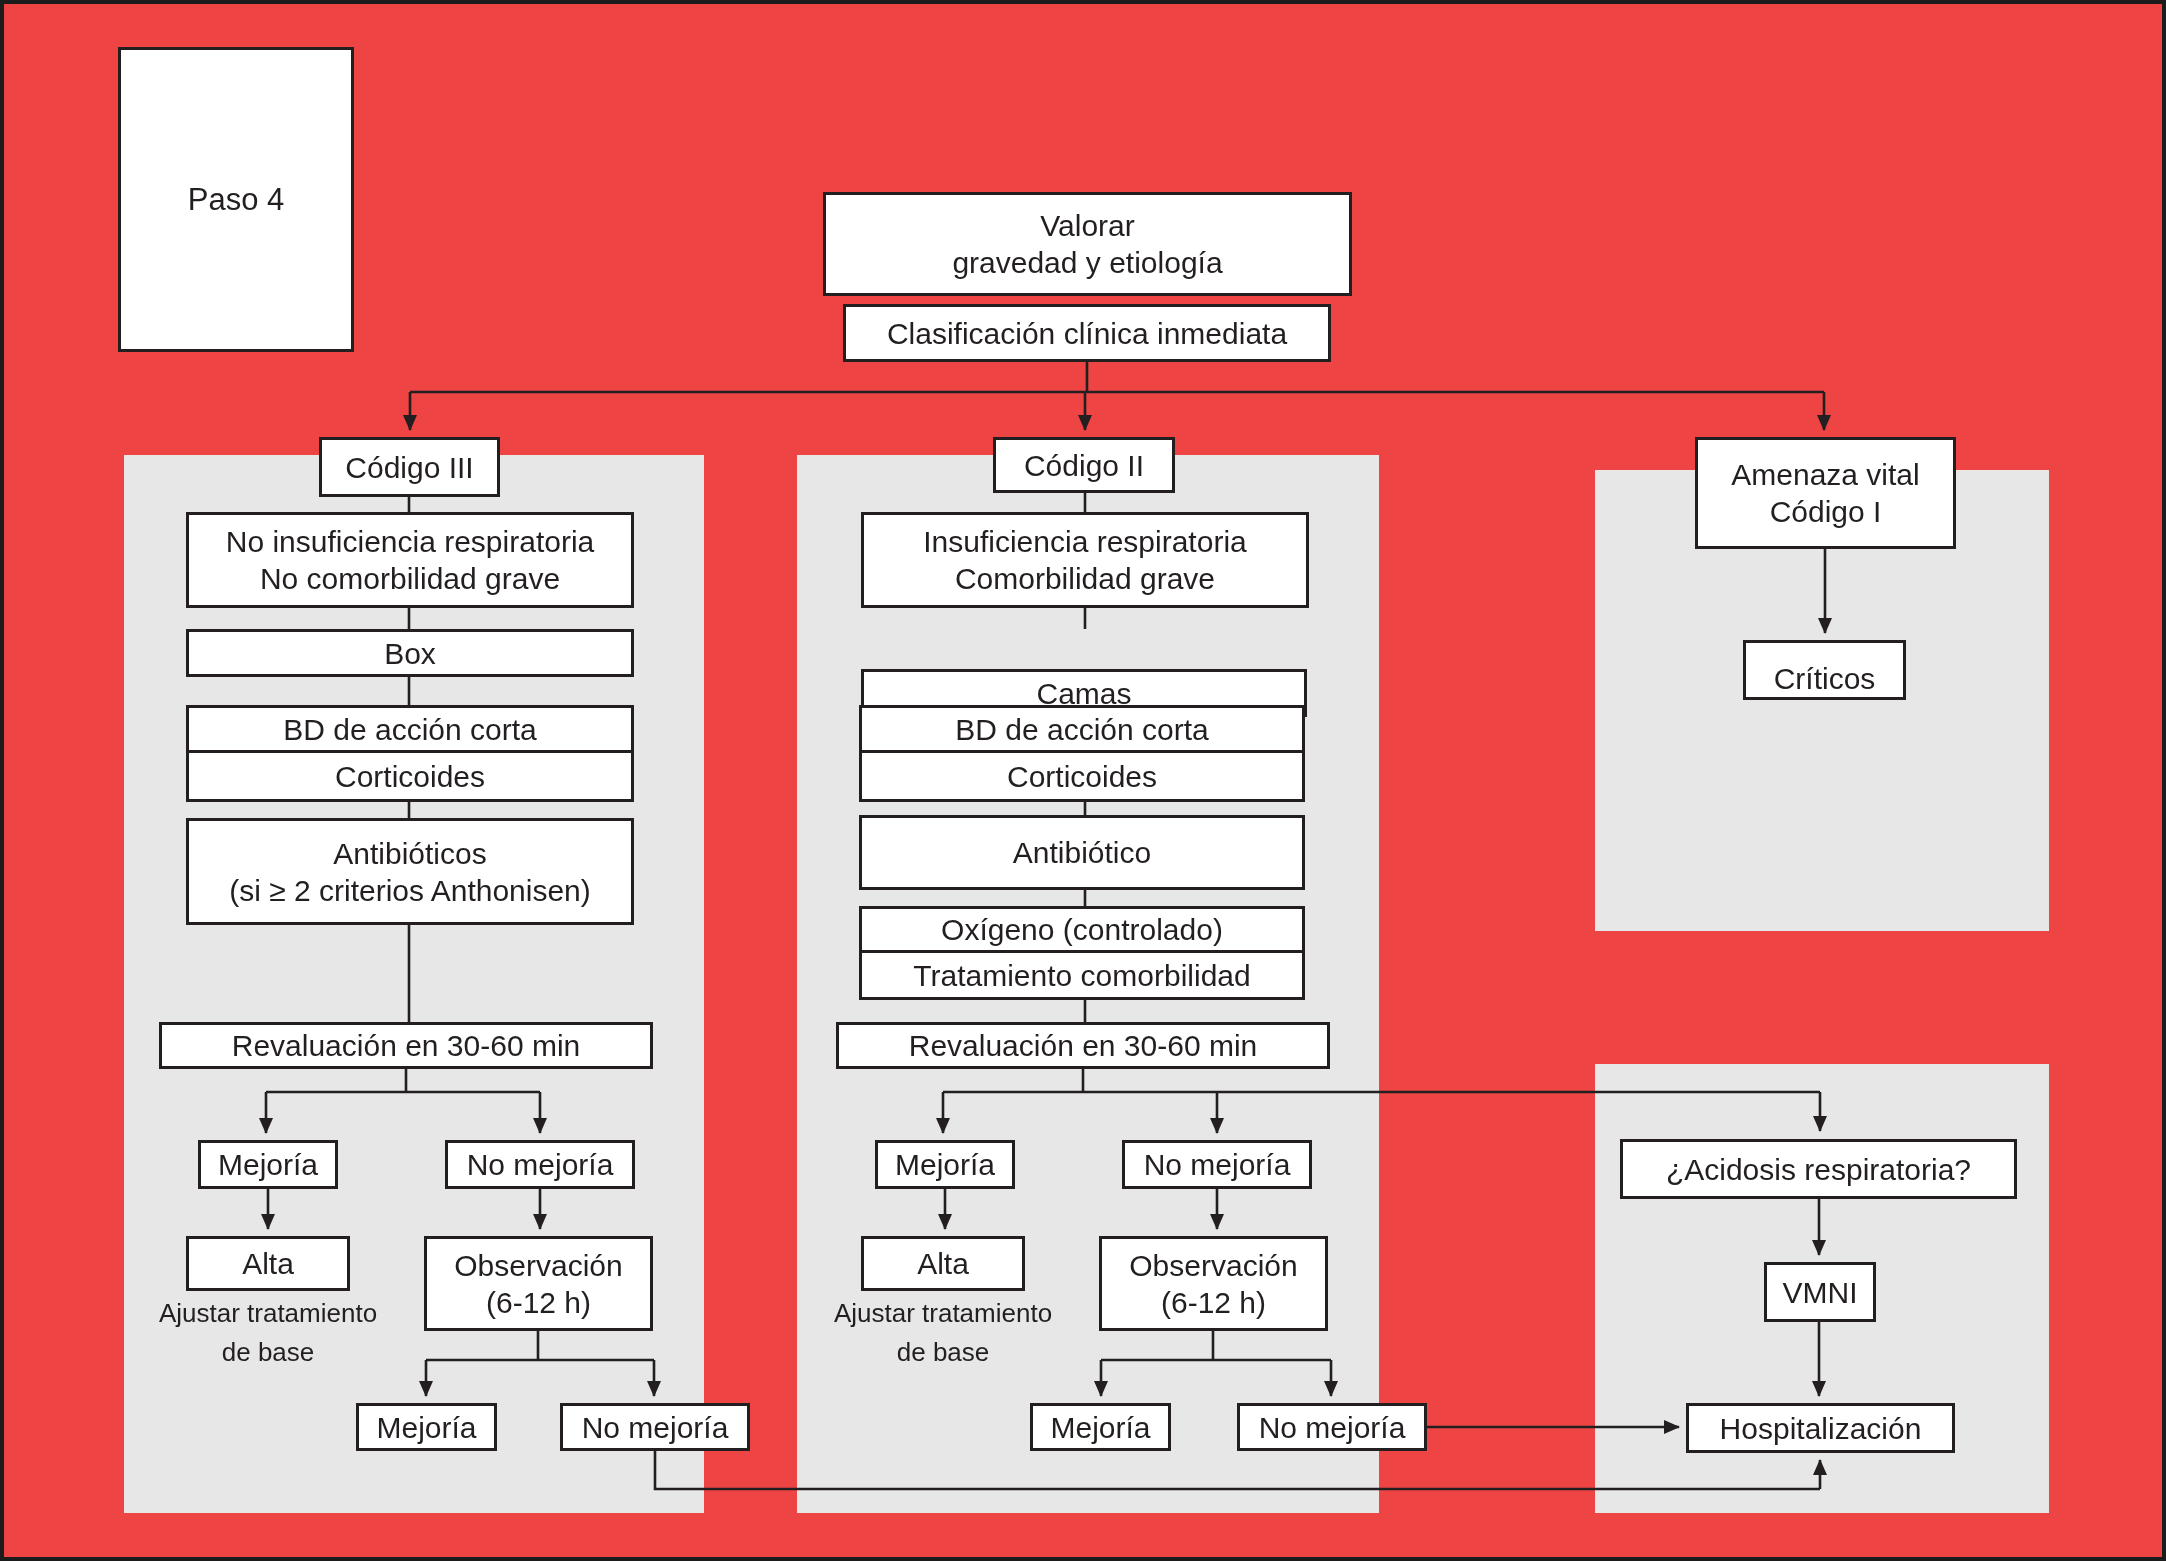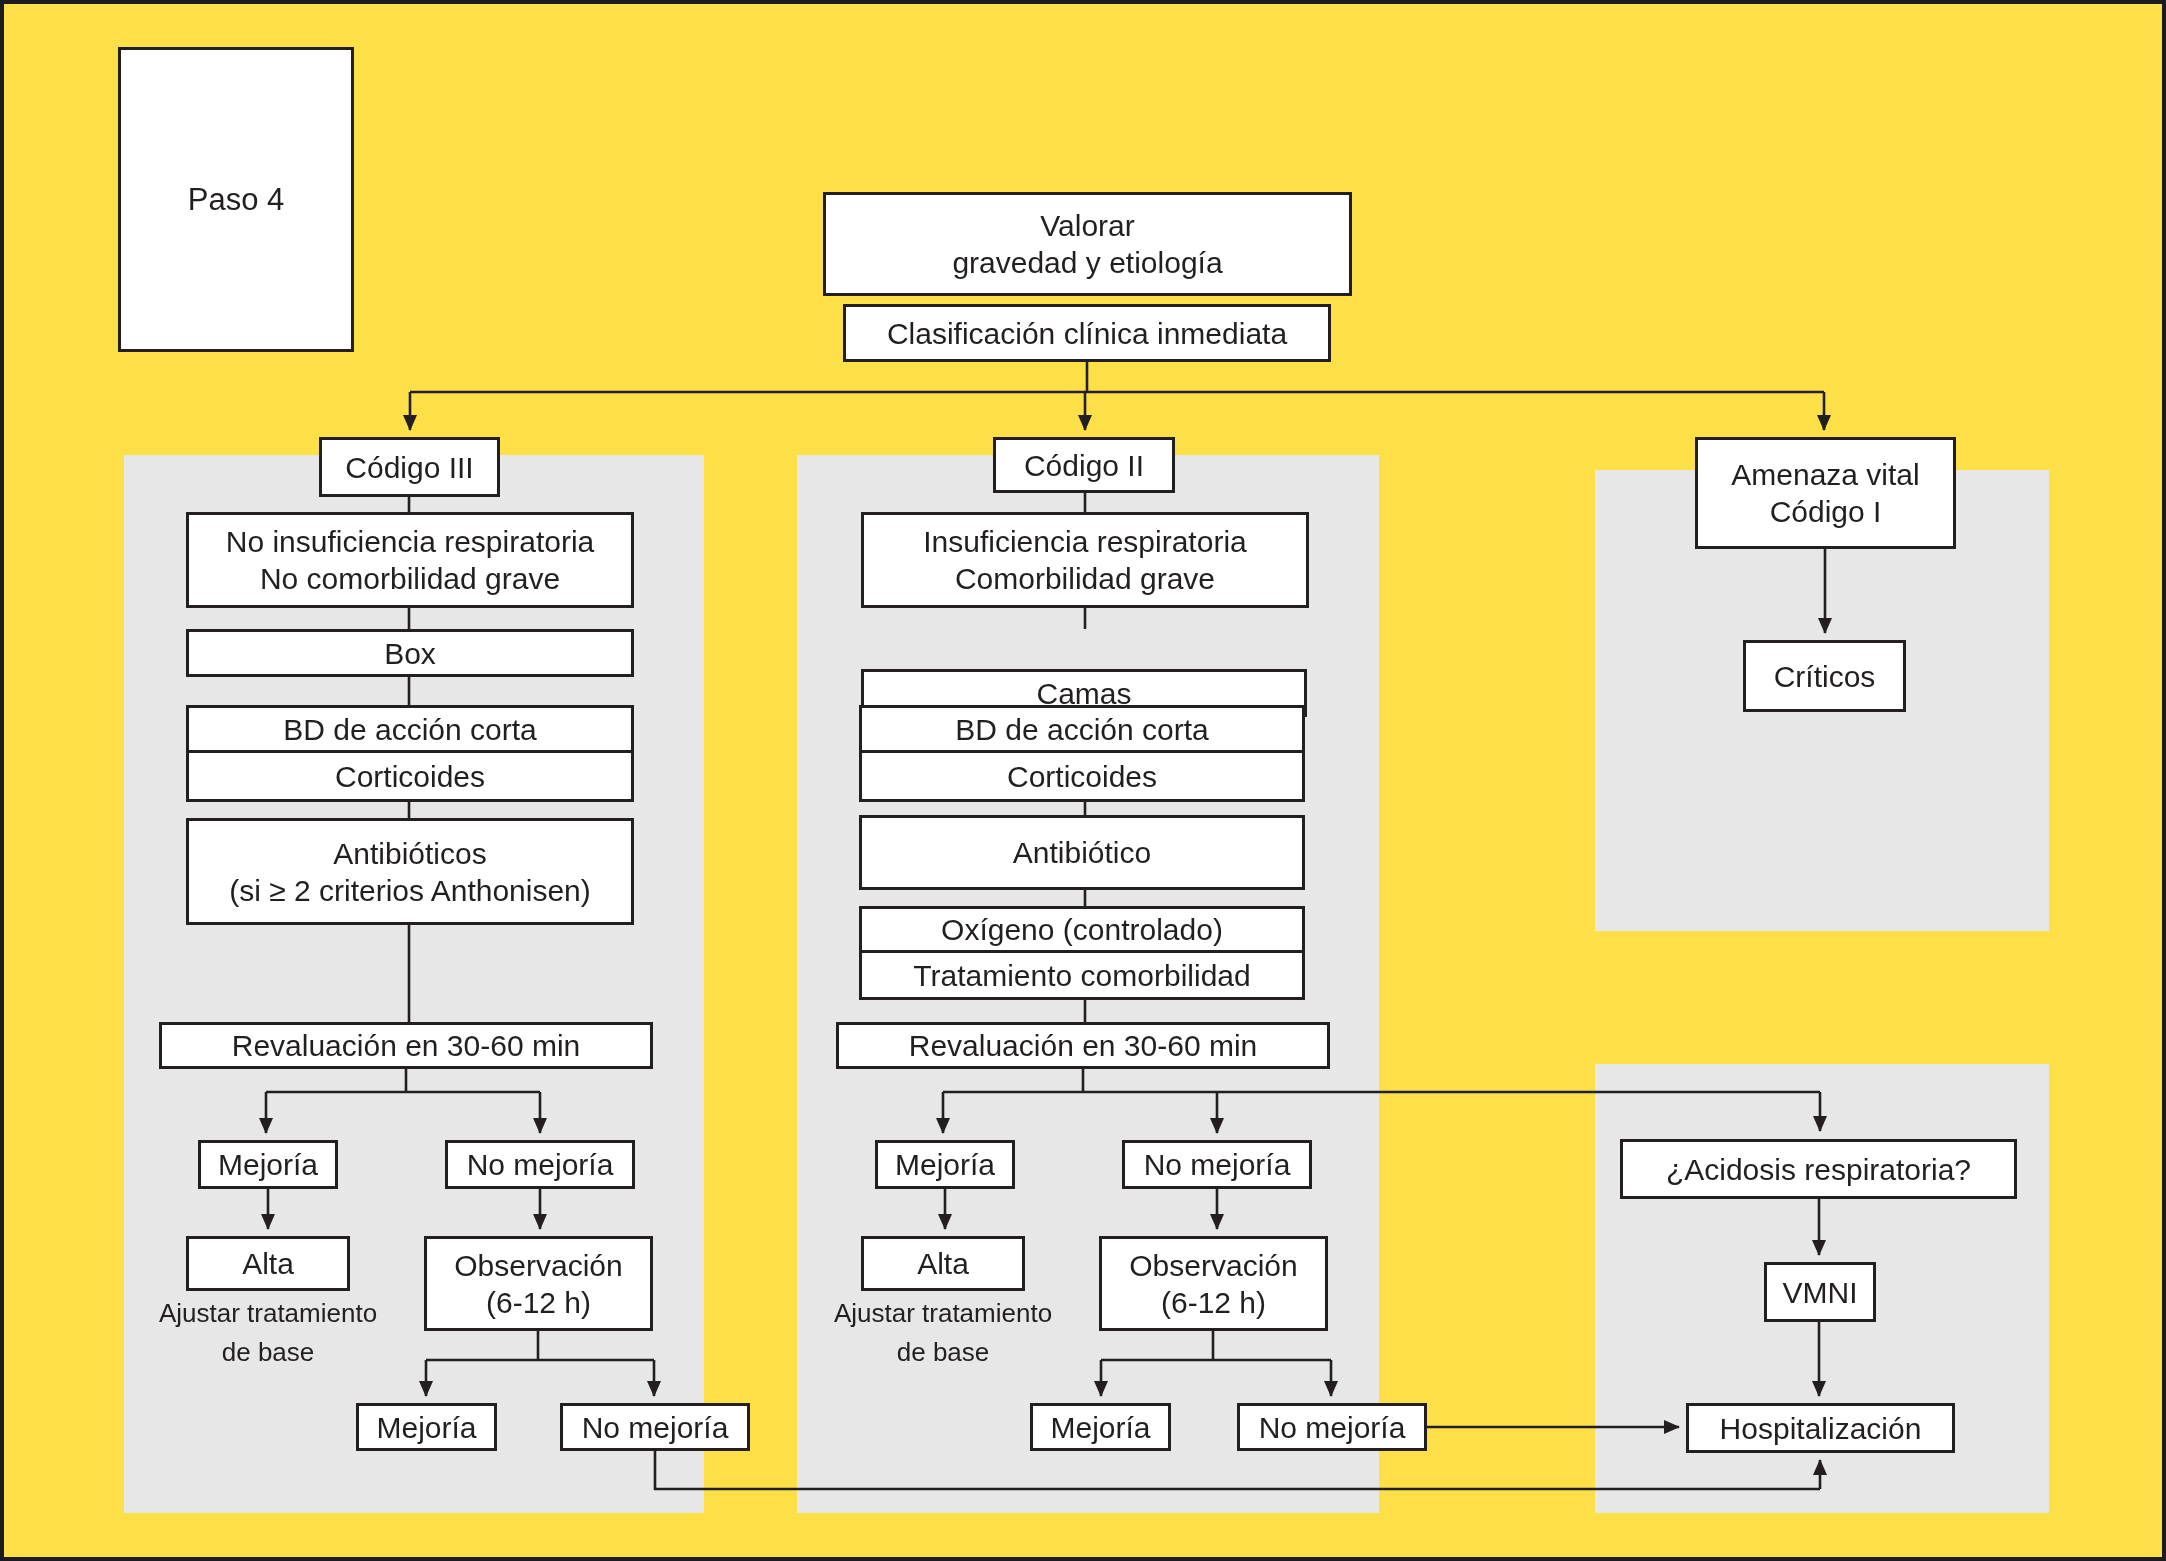--- a/index.html
+++ b/index.html
@@ -1,19 +1,19 @@
 <!DOCTYPE html>
 <html><head>
 <meta charset="utf-8">
 <style>
   html,body{margin:0;padding:0;background:#ffffff;}
   .canvas{
     position:relative;
     width:2166px;height:1561px;
-    background:#fde047;
+    background:#ef4444;
     font-family:"Liberation Sans", sans-serif;
     color:#231f20;
     overflow:hidden;
   }
   .frame{
     position:absolute;left:0;top:0;right:0;bottom:0;
     border:4px solid #1c1c1c;
     box-sizing:border-box;
     pointer-events:none;
   }
@@ -136,21 +136,21 @@
   <div class="node" style="left:319px;top:437px;width:181px;height:60px;">
     <div>Código III</div>
   </div>
   <div class="node" style="left:993px;top:437px;width:182px;height:56px;">
     <div>Código II</div>
   </div>
   <div class="node" style="left:1695px;top:437px;width:261px;height:112px;">
     <div>Amenaza vital</div>
     <div>Código I</div>
   </div>
-  <div class="node" style="left:1743px;top:640px;width:163px;height:72px;">
+  <div class="node" style="left:1743px;top:640px;width:163px;height:60px;justify-content:flex-end;">
     <div>Críticos</div>
   </div>
 
   <div class="node" style="left:186px;top:512px;width:448px;height:96px;">
     <div>No insuficiencia respiratoria</div>
     <div>No comorbilidad grave</div>
   </div>
   <div class="node" style="left:186px;top:629px;width:448px;height:48px;">
     <div>Box</div>
   </div>

